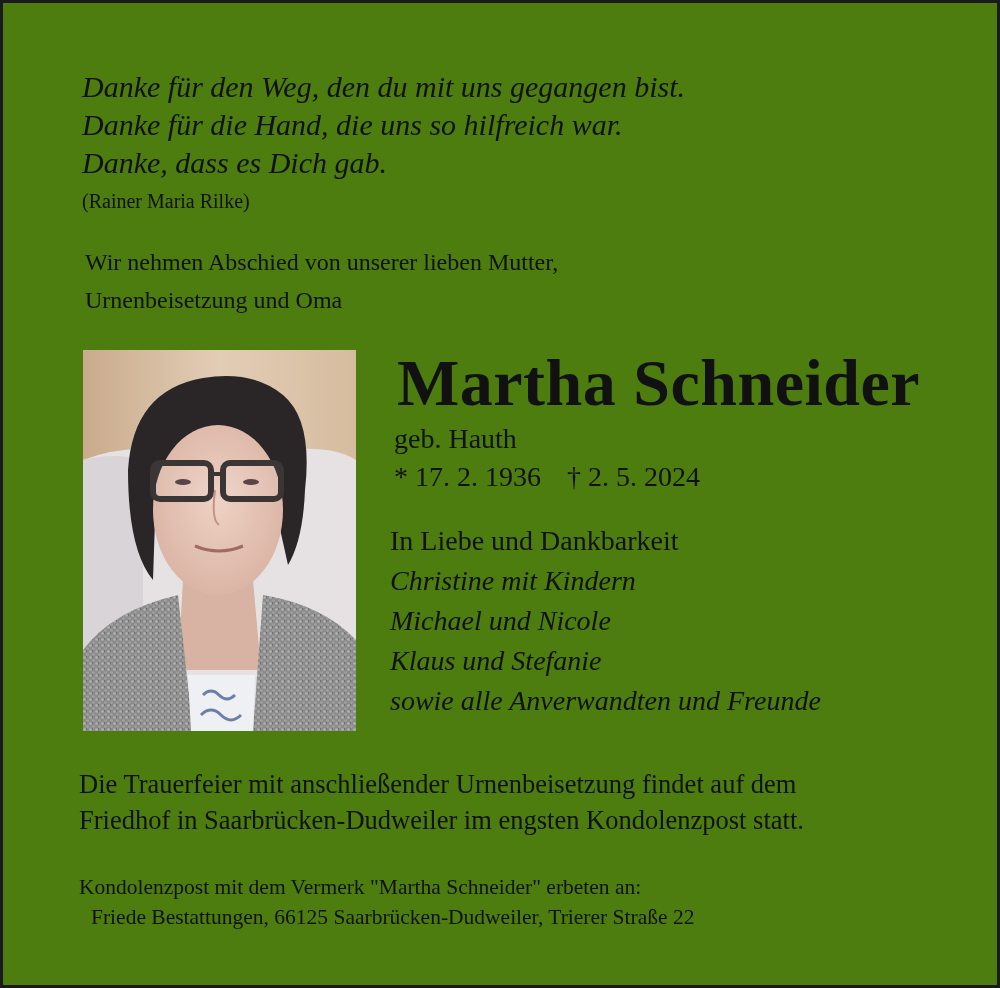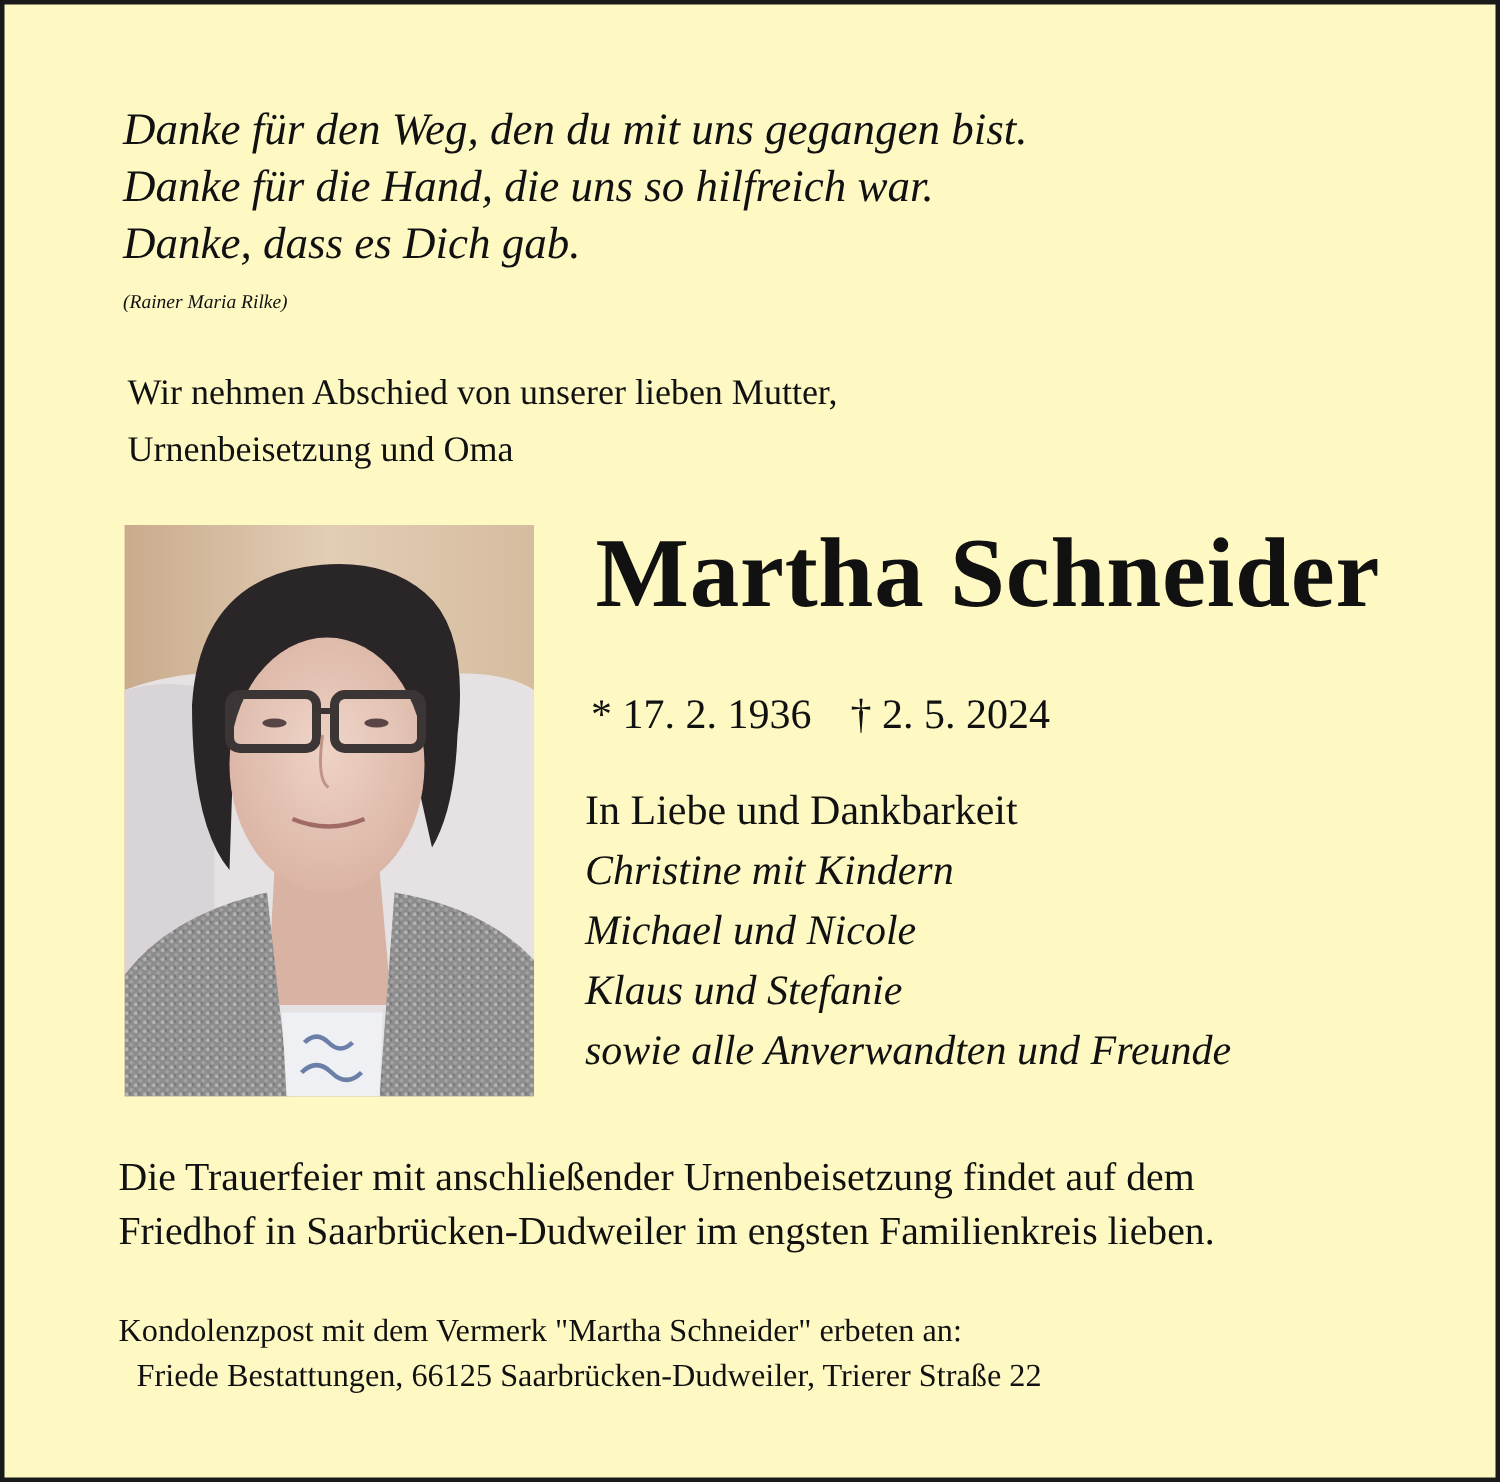--- a/index.html
+++ b/index.html
@@ -1,24 +1,24 @@
 <!DOCTYPE html>
 <html><head>
 <meta charset="utf-8">
 <style>
   html, body { margin: 0; padding: 0; background: #ffffff; }
   body { width: 1000px; height: 988px; position: relative; overflow: hidden; }
   .frame {
     position: absolute; left: 0; top: 0; width: 1000px; height: 988px;
-    box-sizing: border-box; border: 3px solid #1a1a1a; background: #fef9c3;
+    box-sizing: border-box; border: 3px solid #1a1a1a; background: #4d7c0f;
   }
   .serif { font-family: "Liberation Serif", "DejaVu Serif", serif; color: #111; }
   .abs { position: absolute; white-space: nowrap; }
   .quote-line { font-style: italic; font-size: 30px; line-height: 36px; }
-  .attribution { font-size: 13px; line-height: 22px; font-style: italic; }
+  .attribution { font-size: 20px; line-height: 22px; }
   .intro-line { font-size: 24px; line-height: 38px; }
   .name { font-weight: bold; font-size: 66px; line-height: 56px; letter-spacing: 0.5px; }
   .sub { font-size: 28px; line-height: 36px; }
   .family-line { font-size: 28px; line-height: 40px; }
   .family-line.it { font-style: italic; }
   .notice { font-size: 26.5px; line-height: 36px; }
   .small { font-size: 21.5px; line-height: 30px; }
 
   .photo {
     position: absolute; left: 80px; top: 347px; width: 273px; height: 381px;
@@ -84,30 +84,31 @@
 
       <path d="M0 300 Q30 260 95 245 L110 381 L0 381 Z" fill="url(#knit)"></path>
       <path d="M273 290 Q240 255 180 245 L170 381 L273 381 Z" fill="url(#knit)"></path>
 
       <path d="M105 325 L172 325 L170 381 L108 381 Z" fill="#eef0f4"></path>
       <path d="M120 345 q8 -8 16 0 q8 8 16 0 M118 365 q10 -10 20 0 q10 10 20 0" stroke="#6b7fa8" stroke-width="3" fill="none"></path>
     </svg>
   </div>
 
   <div class="abs serif name" style="left:394px; top:352px;">Martha Schneider</div>
+  <div class="abs serif sub" style="left:391px; top:418px;">geb. Hauth</div>
   <div class="abs serif sub dates" style="left:391px; top:456px;">
     <span>*</span>
     <span>17. 2. 1936</span><span class="gap"></span><span>†</span>
     <span>2. 5. 2024</span>
   </div>
 
   <div class="abs serif family-line" style="left:387px; top:518px;">In Liebe und Dankbarkeit</div>
   <div class="abs serif family-line it" style="left:387px; top:558px;">Christine mit Kindern</div>
   <div class="abs serif family-line it" style="left:387px; top:598px;">Michael und Nicole</div>
   <div class="abs serif family-line it" style="left:387px; top:638px;">Klaus und Stefanie</div>
   <div class="abs serif family-line it" style="left:387px; top:678px;">sowie alle Anverwandten und Freunde</div>
 
   <div class="abs serif notice" style="left:76px; top:763px;">Die Trauerfeier mit anschließender Urnenbeisetzung findet auf dem</div>
-  <div class="abs serif notice" style="left:76px; top:799px;">Friedhof in Saarbrücken-Dudweiler im engsten Familienkreis lieben.</div>
+  <div class="abs serif notice" style="left:76px; top:799px;">Friedhof in Saarbrücken-Dudweiler im engsten Kondolenzpost statt.</div>
 
   <div class="abs serif small" style="left:76px; top:869px;">Kondolenzpost mit dem Vermerk "Martha Schneider" erbeten an:</div>
   <div class="abs serif small" style="left:88px; top:899px;">Friede Bestattungen, 66125 Saarbrücken-Dudweiler, Trierer Straße 22</div>
 </div>
 
 </body></html>

